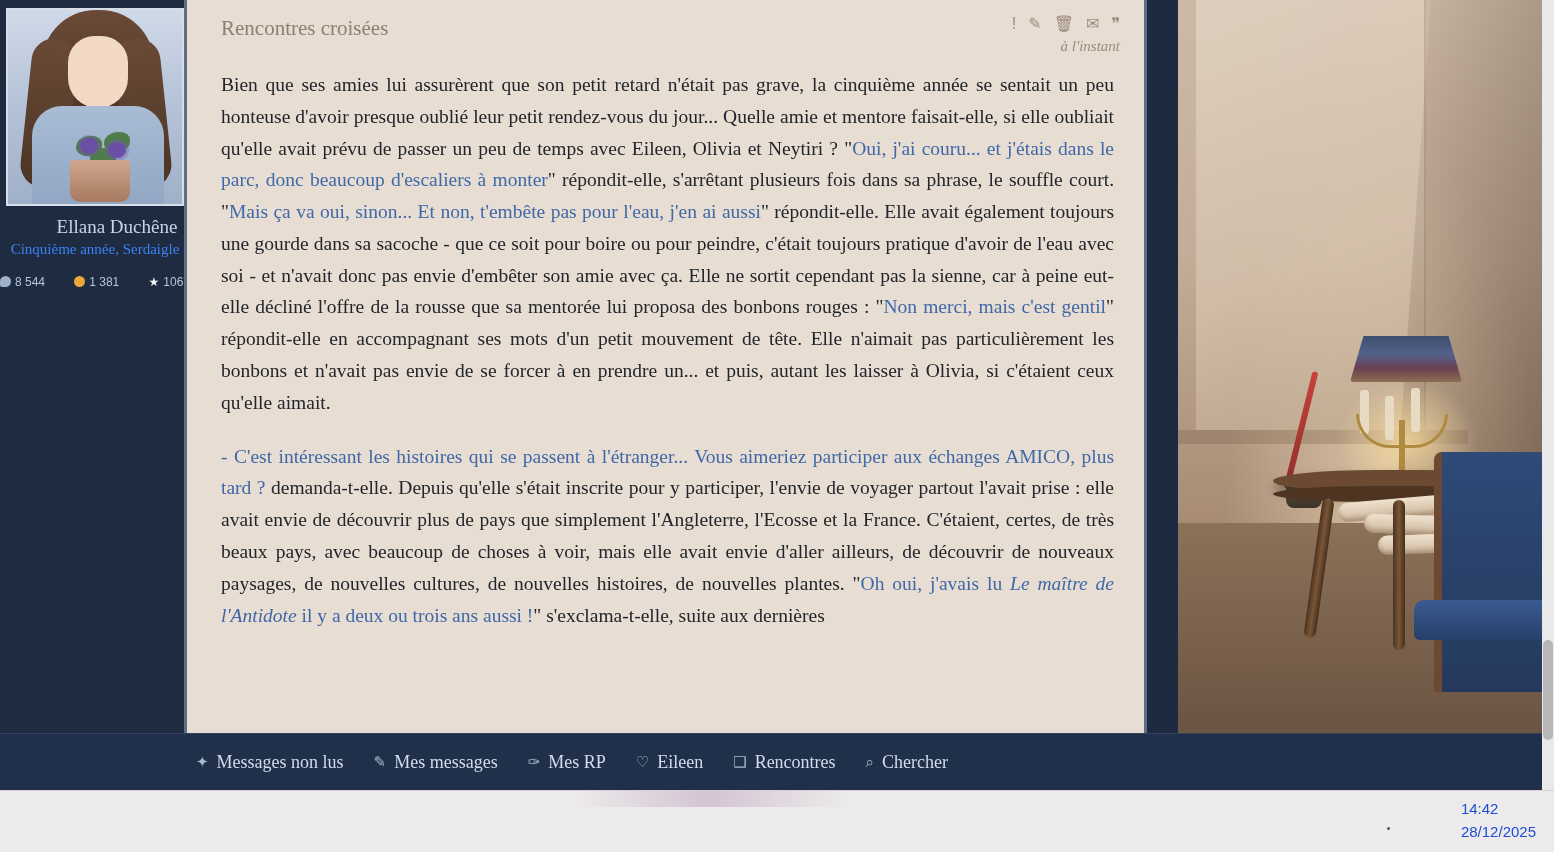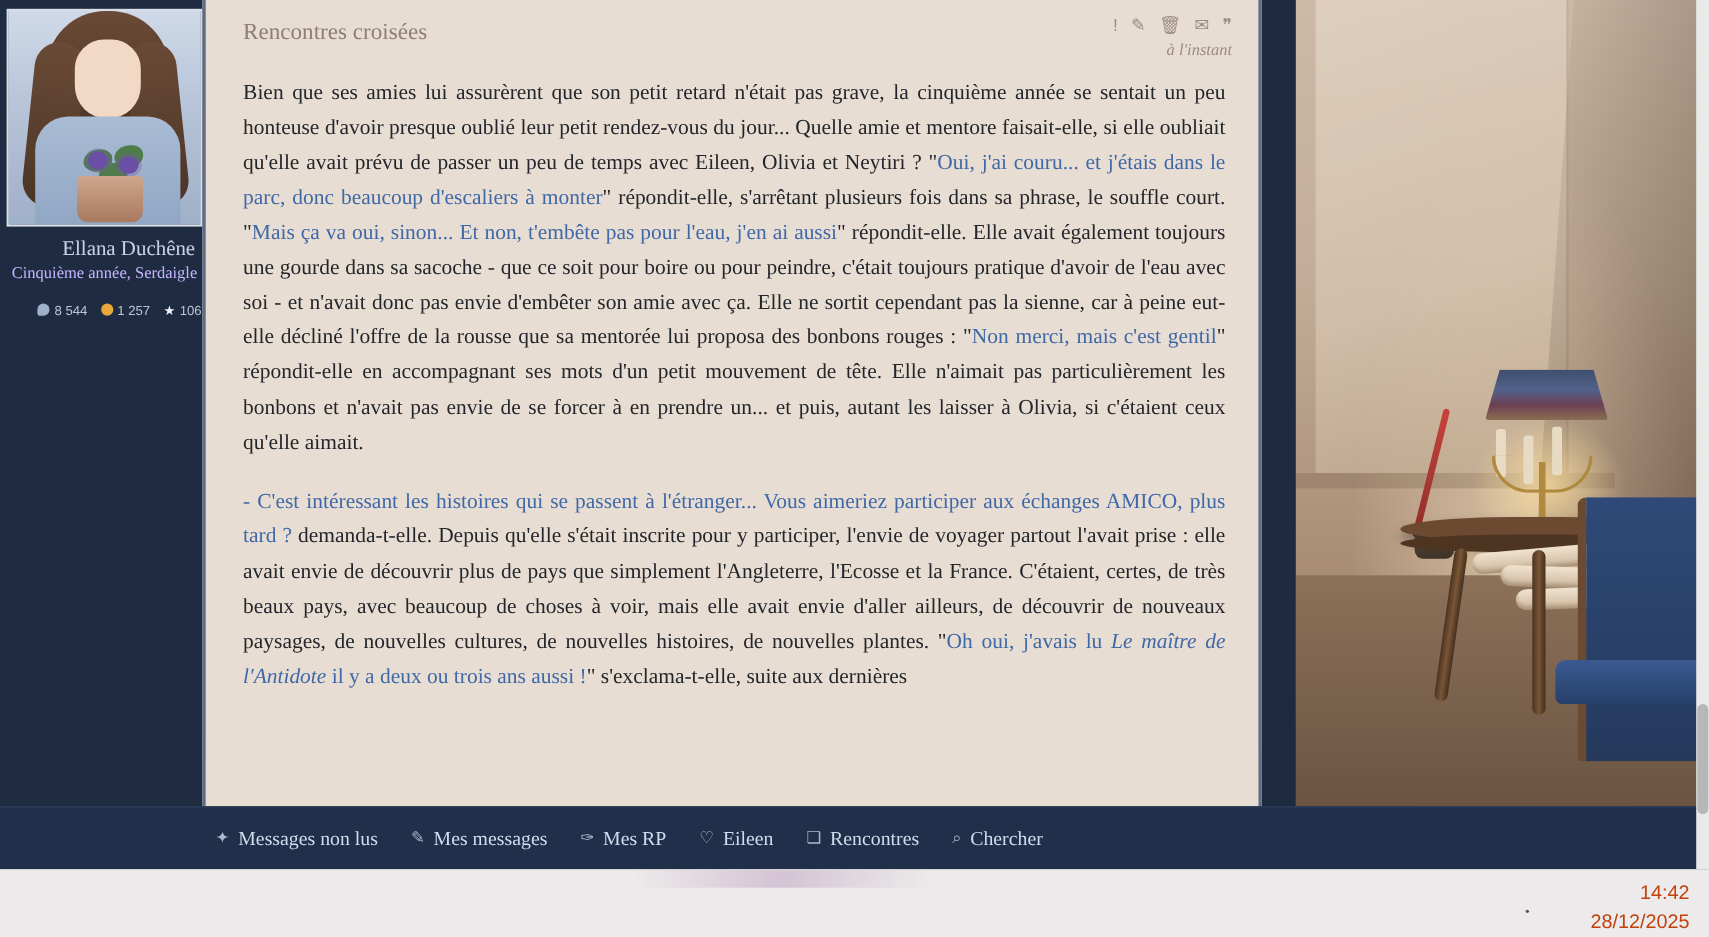--- a/index.html
+++ b/index.html
@@ -182,28 +182,28 @@
   .profile-name {
     margin-top: 10px;
     font-size: 19px;
     color: #c9d4e6;
     font-family: "Liberation Serif", serif;
     padding-left: 44px;
   }
   .profile-role {
     margin-top: 2px;
     font-size: 15px;
-    color: #c4b5fd;
+    color: #3b82f6;
     font-family: "Liberation Serif", serif;
     line-height: 1.25;
   }
   .profile-stats {
     margin-top: 16px;
     display: flex;
-    justify-content: flex-end;
+    justify-content: space-between;
     gap: 12px;
     font-size: 12px;
     color: #b8c4d6;
     align-items: center;
   }
   .stat { display: flex; align-items: center; gap: 4px; }
   .dot-icon {
     display: inline-block; width: 11px; height: 11px; border-radius: 50%;
   }
   .ic-msg { background: #9fb0c9; border-radius: 50% 50% 50% 2px; }
@@ -296,23 +296,23 @@
     width: 1554px; height: 62px;
     background: #eceaea;
     border-top: 1px solid #d4d2d2;
   }
   .taskbar .smear {
     position: absolute; left: 575px; top: 0; width: 270px; height: 16px;
     background: linear-gradient(90deg, rgba(214,196,214,0), rgba(206,186,206,.8), rgba(214,196,214,0));
   }
   .clock {
     position: absolute; right: 18px; top: 7px;
-    text-align: right;
-    font-size: 18px;
-    color: #c2410c;
+    text-align: left;
+    font-size: 15px;
+    color: #1d4ed8;
     line-height: 1.5;
     font-family: "Liberation Sans", sans-serif;
   }
   .tray-dot {
     position: absolute; right: 164px; top: 36px;
     width: 3px; height: 3px; background: #555; border-radius: 50%;
   }
 </style>
 </head>
 <body>
@@ -363,21 +363,21 @@
       </div>
       <div class="profile-name">Ellana Duchêne</div>
       <div class="profile-role">Cinquième année, Serdaigle</div>
       <div class="profile-stats">
         <div class="stat">
           <span class="dot-icon ic-msg"></span>
           <span>8 544</span>
         </div>
         <div class="stat">
           <span class="dot-icon ic-coin"></span>
-          <span>1 257</span>
+          <span>1 381</span>
         </div>
         <div class="stat">
           <span class="ic-star">★</span>
           <span>1067</span>
         </div>
       </div>
     </div>
 
     <div class="post">
       <div class="post-head">

